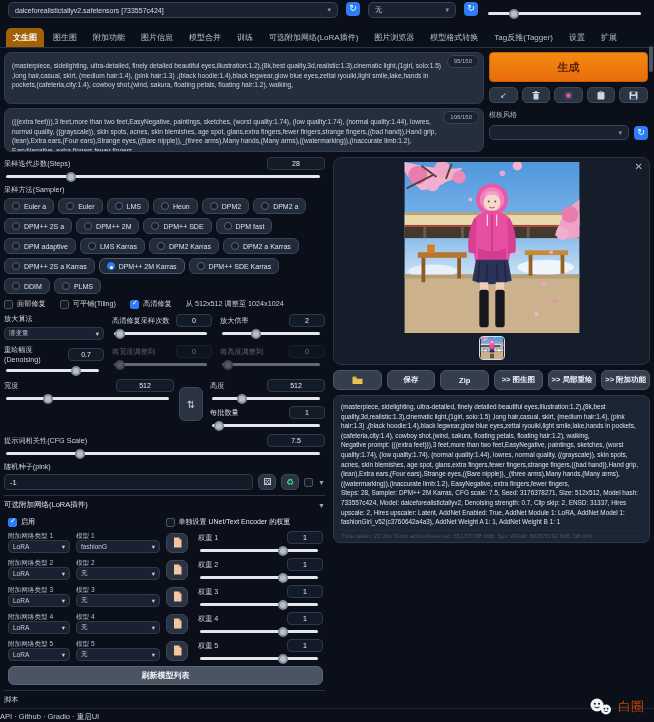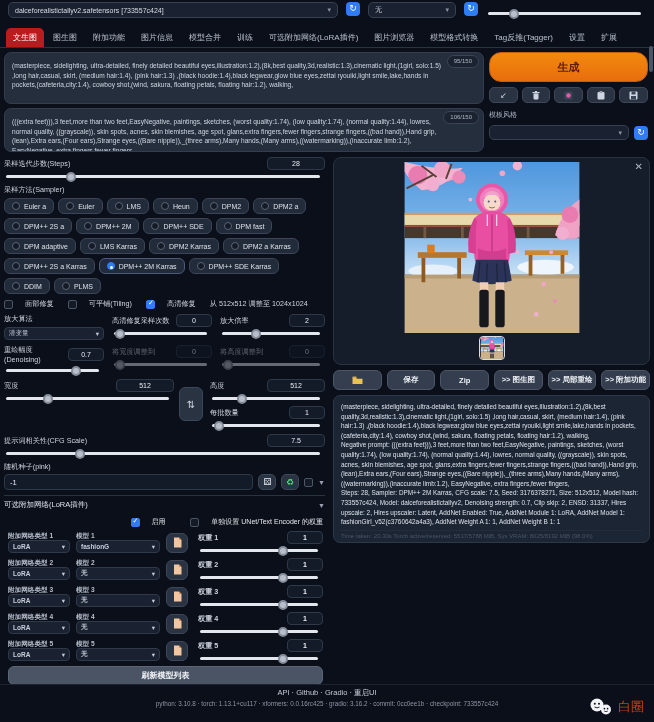--- a/index.html
+++ b/index.html
@@ -15,36 +15,36 @@
   .dd .caret { color:#8b93a3; font-size:7px; margin-left:5px; }
   .dd-model { width:330px; }
   .dd-vae { width:88px; }
   .bluebtn { width:14px; height:14px; background:#2f7df6; border-radius:4px; color:#fff;
     font-size:9px; line-height:13px; text-align:center; flex:0 0 auto; }
   .top-slider { flex:1; display:flex; align-items:center; margin-top:5px; max-width:160px; }
 
   
   .tabbar { display:flex; align-items:flex-end; gap:2px; padding:0 6px; border-bottom:1px solid #2a3441; height:22px; }
   .tab { font-size:8px; color:#b9c1cf; padding:4px 7px; border-radius:5px 5px 0 0; white-space:nowrap; }
-  .tab.active { background:#b91c1c; color:#fff; font-weight:normal; }
+  .tab.active { background:#a16207; color:#fff; font-weight:bold; }
 
   
   .main { padding:4px 4px 0 4px; }
   .row-a { display:flex; gap:5px; }
   .prompt-col { width:480px; display:flex; flex-direction:column; gap:4px; }
   .ta { position:relative; background:#252e3d; border:1px solid #323d4f; border-radius:7px;
     padding:8px 34px 4px 7px; font-size:6.6px; line-height:1.45; color:#cfd6e2; overflow:hidden; }
   .ta.pos { height:52px; }
   .ta.neg { height:44px; }
   .counter { position:absolute; top:2px; right:4px; background:#1b2330; border:1px solid #3a4557;
     border-radius:7px; font-size:6px; color:#aeb6c6; padding:1px 6px; }
 
   .gen-panel { flex:1; display:flex; flex-direction:column; gap:5px; padding-right:2px; }
   .gen-btn { height:30px; background:linear-gradient(#f28a0e,#e96d0d); border:1px solid #c65f08;
-    border-radius:12px; color:#5d1c06; font-weight:bold; font-size:11px; display:flex;
+    border-radius:4px; color:#5d1c06; font-weight:bold; font-size:11px; display:flex;
     align-items:center; justify-content:center; }
   .gen-icons { display:flex; gap:4px; }
   .gicon { flex:1; height:16px; background:#2a3342; border:1px solid #3c4759; border-radius:5px;
     display:flex; align-items:center; justify-content:center; color:#cfd6e2; font-size:8px; }
   .style-label { font-size:7px; color:#aeb6c6; margin-top:2px; }
   .style-row { display:flex; gap:5px; align-items:center; }
   .style-row .dd { flex:1; height:15px; }
 
   .row-b { display:flex; gap:8px; margin-top:5px; }
   .settings { width:321px; display:flex; flex-direction:column; gap:5px; }
@@ -71,21 +71,21 @@
   .radio.sel::after { content:""; position:absolute; left:2.5px; top:2.5px; width:3px; height:3px;
     border-radius:50%; background:#fff; }
   .pill.sel { border-color:#4a5a78; }
 
   
   .cb { width:9px; height:9px; border:1px solid #4b5563; border-radius:2px; background:#141b27;
     display:inline-block; flex:0 0 auto; position:relative; }
   .cb.checked { background:#2f7df6; border-color:#2f7df6; }
   .cb.checked::after { content:"✓"; position:absolute; left:1px; top:-1.5px; font-size:7px; color:#fff; }
   .cbrow { display:flex; align-items:center; gap:14px; font-size:7.2px; color:#cdd4e0; }
-  .cbitem { display:flex; align-items:center; gap:12px;justify-content:flex-end; }
+  .cbitem { display:flex; align-items:center; gap:4px; }
   .hires-note { color:#cdd4e0; }
 
   
   .grid3 { display:grid; grid-template-columns:100px 100px 1fr; gap:5px 8px; }
   .wh-grid { display:grid; grid-template-columns:170px 26px 1fr; gap:4px 5px; align-items:center; }
   .swapbtn { width:24px; height:34px; background:#2a3342; border:1px solid #3c4759; border-radius:6px;
     color:#cfd6e2; font-size:10px; display:flex; align-items:center; justify-content:center; grid-row:span 2; }
 
   
   .seed-row { display:flex; align-items:center; gap:5px; margin-top:2px; }
@@ -94,21 +94,21 @@
   .seedbtn { width:18px; height:16px; background:#2a3342; border:1px solid #3c4759; border-radius:5px;
     display:flex; align-items:center; justify-content:center; font-size:9px; color:#e7ebf2; }
   .seedbtn.green { color:#4ade80; }
   .caret-plain { color:#9aa2b1; font-size:7px; }
 
   
   .accordion { border-top:1px solid #2a3441; padding-top:4px; display:flex; justify-content:space-between;
     align-items:center; font-size:7.5px; color:#dbe1ea; }
   .lora-box { display:flex; flex-direction:column; gap:4px; padding:2px 2px 0 4px; }
   .lora-head { display:grid; grid-template-columns:1fr 1fr; font-size:7px; }
-  .lora-row { display:grid; grid-template-columns:62px 84px 26px 1fr; gap:6px; align-items:center;font-weight:bold; }
+  .lora-row { display:grid; grid-template-columns:62px 84px 26px 1fr; gap:6px; align-items:center; }
   .mini-label { font-size:6.6px; color:#b7bfcd; line-height:1.25; }
   .mini-dd { background:#1a2231; border:1px solid #2e3949; border-radius:4px; font-size:6.5px;
     color:#c6cdda; display:flex; justify-content:space-between; align-items:center; padding:2px 4px; height:13px; }
   .filebtn { width:22px; height:20px; background:#2a3342; border:1px solid #3c4759; border-radius:6px;
     display:flex; align-items:center; justify-content:center; }
   .refresh-btn { height:19px; background:#4a5464; border:1px solid #5b6677; border-radius:6px;
     display:flex; align-items:center; justify-content:center; font-size:8px; font-weight:bold; color:#f1f3f7; }
   .script-block { border-top:1px solid #2a3441; padding-top:4px; }
 
   
@@ -120,21 +120,21 @@
   .thumb { width:26px; height:24px; border:1px solid #d9ddE5; border:1px solid #d9dde5; border-radius:4px; background:#0b0f19; }
   .outbtns { display:flex; gap:5px; }
   .obtn { flex:1; height:20px; background:#343e4e; border:1px solid #4a5568; border-radius:6px;
     display:flex; align-items:center; justify-content:center; font-size:7.5px; font-weight:bold; color:#eef1f6; gap:3px; }
   .info-panel { background:#1c2534; border:1px solid #2c3747; border-radius:7px; padding:6px 7px 3px 7px; }
   .info-text { font-size:6.4px; line-height:1.5; color:#dde3ed; white-space:pre-wrap; }
   .perf-text { font-size:6px; color:#8d95a5; opacity:.4; margin-top:3px; border-top:1px solid #2c3747; padding-top:2px;
     white-space:nowrap; overflow:hidden; }
 
   
-  .footer { position:absolute; left:0; right:0; bottom:0; height:38px; text-align:center;
+  .footer { position:absolute; left:0; right:0; bottom:0; height:14px; text-align:left;
     border-top:1px solid #1c2430; padding-top:3px; background:#0b0f19; }
   .flinks { font-size:7.5px; color:#c3cad6; }
   .fsys { font-size:6.3px; color:#8d95a5; margin-top:2px; }
   .watermark { position:absolute; right:10px; bottom:6px; display:flex; align-items:center; gap:4px;
     color:#c2410c; font-size:13px; font-weight:normal; }
   .scrollbar-thumb { position:absolute; right:1px; top:46px; width:4px; height:26px; background:#4b5563; border-radius:2px; }
 </style>
 </head>
 <body>
 

